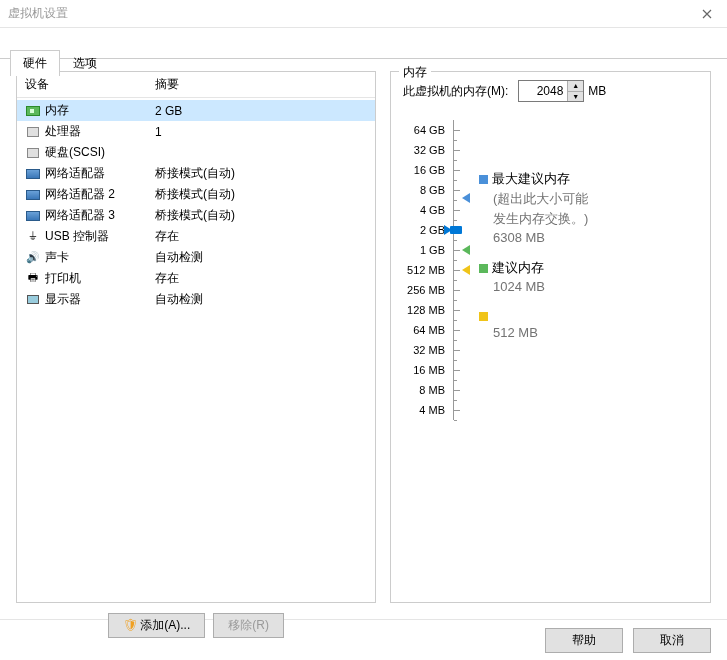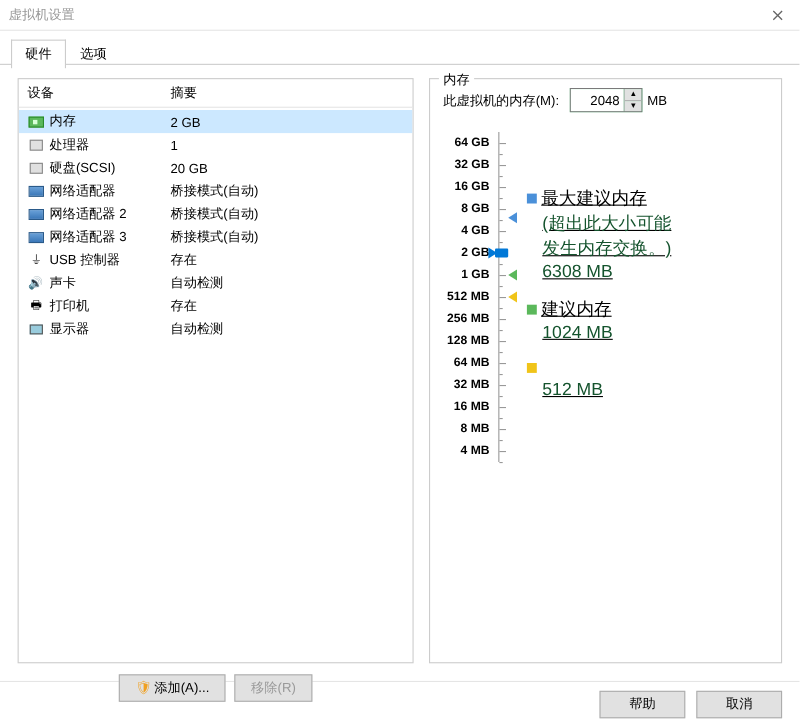--- a/index.html
+++ b/index.html
@@ -1,21 +1,21 @@
 <!DOCTYPE html>
 <html><head>
 <meta charset="utf-8">
 <style>
 * { box-sizing: border-box; margin: 0; padding: 0; }
 body { font-family: "Microsoft YaHei", "Segoe UI", sans-serif; font-size: 12px; background: #fff; color: #000; width: 727px; height: 660px; overflow: hidden; }
 .titlebar { display: flex; justify-content: space-between; align-items: center; height: 28px; padding: 0 0 0 8px; background: #fff; border-bottom: 1px solid #e5e5e5; }
 .titlebar-title { color: #999; font-size: 12px; }
 .titlebar-close { width: 40px; height: 28px; display: flex; align-items: center; justify-content: center; color: #666; cursor: pointer; }
 .tabstrip { display: flex; padding: 4px 0 0 10px; border-bottom: 1px solid #ccc; }
-.tab { padding: 4px 12px; border: 1px solid transparent; border-bottom: none; cursor: pointer; position: relative; top: 4px; }
+.tab { padding: 4px 12px; border: 1px solid transparent; border-bottom: none; cursor: pointer; position: relative; top: 18px; }
 .tab.active { border-color: #ccc; background: #fff; }
 .main { display: flex; padding: 12px 16px 10px 16px; height: 560px; }
 .left-panel { width: 360px; border: 1px solid #ccc; height: 532px; display: flex; flex-direction: column; }
 .device-header { display: flex; padding: 4px 8px; border-bottom: 1px solid #e5e5e5; font-weight: normal; }
 .device-header .col1 { width: 130px; }
 .device-list { flex: 1; overflow: auto; padding: 2px 0; }
 .device-row { display: flex; padding: 2px 8px; cursor: default; align-items: center; }
 .device-row.selected { background: #cce8ff; }
 .device-icon { width: 16px; height: 14px; display: inline-flex; align-items: center; justify-content: center; margin-right: 4px; font-size: 11px; }
 .device-label { width: 110px; white-space: nowrap; overflow: hidden; text-overflow: ellipsis; }
@@ -29,34 +29,34 @@
 .group-title { position: absolute; top: -8px; left: 8px; background: #fff; padding: 0 4px; }
 .desc-text { margin: 8px 0 14px 0; line-height: 1.5; }
 .mem-input-row { display: flex; align-items: center; gap: 4px; margin-bottom: 18px; }
 .mem-input-row label { margin-right: 6px; }
 .spinbox { display: inline-flex; border: 1px solid #7a7a7a; height: 22px; background: #86efac; }
 .spinbox input { width: 48px; border: none; text-align: right; padding: 0 4px; font-size: 12px; outline: none; }
 .spinarrows { display: flex; flex-direction: column; border-left: 1px solid #adadad; width: 16px; }
 .spinup, .spindown { flex: 1; display: flex; align-items: center; justify-content: center; font-size: 7px; background: #e1e1e1; cursor: pointer; line-height: 1; }
 .spinup { border-bottom: 1px solid #adadad; }
 .ruler-area { display: flex; }
-.ruler-labels { width: 48px; text-align: right; padding-right: 6px; font-weight: bold; }
+.ruler-labels { width: 48px; text-align: right; padding-right: 6px; }
 .tick { height: 20px; display: flex; align-items: center; justify-content: flex-end; font-size: 11px; }
 .ruler-line { width: 16px; position: relative; border-left: 1px solid #999; margin-left: 2px; height: 300px; }
 .ruler-tick { position: absolute; left: 0; width: 6px; border-top: 1px solid #999; }
 .ruler-tick.small { width: 3px; }
 .indicator { position: absolute; width: 0; height: 0; }
 .tri-left { border-top: 5px solid transparent; border-bottom: 5px solid transparent; border-right: 8px solid; }
 .tri-right { border-top: 5px solid transparent; border-bottom: 5px solid transparent; border-left: 8px solid; }
 .slider-thumb { position: absolute; width: 12px; height: 8px; background: #0078d7; left: -4px; border-radius: 1px; }
 .legend { margin-left: 10px; }
-.legend-item { margin-bottom: 14px; font-size: 16px; text-decoration: underline; }
+.legend-item { margin-bottom: 14px; font-size: 13px; }
 .legend-sq { display: inline-block; width: 9px; height: 9px; margin-right: 4px; vertical-align: middle; }
 .legend-text { display: inline; }
-.legend-sub { margin-left: 14px; margin-top: 2px; color: #14532d; }
+.legend-sub { margin-left: 14px; margin-top: 2px; color: #737373; }
 .footer { display: flex; justify-content: flex-end; gap: 10px; padding: 8px 16px; border-top: 1px solid #e5e5e5; }
 .footer .btn { width: 78px; }
 .chip-ic { width:14px; height:10px; background:#5bb85b; border:1px solid #2a8a2a; display:inline-block; position:relative; }
 .chip-ic::before { content:""; position:absolute; left:3px; top:2px; width:4px; height:4px; background:#d7ffd7; }
 .round-ic { width:12px; height:12px; border-radius:50%; background:#bfbfbf; border:1px solid #888; display:inline-block; }
 .box-ic { width:12px; height:10px; background:#e0e0e0; border:1px solid #888; display:inline-block; }
 .net-ic { width:14px; height:10px; display:inline-block; background:linear-gradient(#6aa1d8,#3a77b8); border:1px solid #2a5a8a; }
 .usb-ic { display:inline-block; font-size:11px; width:14px; text-align:center; }
 .spk-ic { display:inline-block; font-size:11px; width:14px; text-align:center; }
 .prn-ic { display:inline-block; font-size:11px; width:14px; text-align:center; }
@@ -99,21 +99,20 @@
               <span class="box-ic"></span>
             </span>
             <span class="device-label">处理器</span>
             <span class="device-summary">1</span>
           </div>
           <div class="device-row">
             <span class="device-icon">
               <span class="box-ic"></span>
             </span>
             <span class="device-label">硬盘(SCSI)</span>
-            <span class="device-summary">20 GB</span>
           </div>
           <div class="device-row">
             <span class="device-icon">
               <span class="net-ic"></span>
             </span>
             <span class="device-label">网络适配器</span>
             <span class="device-summary">桥接模式(自动)</span>
           </div>
           <div class="device-row">
             <span class="device-icon">

